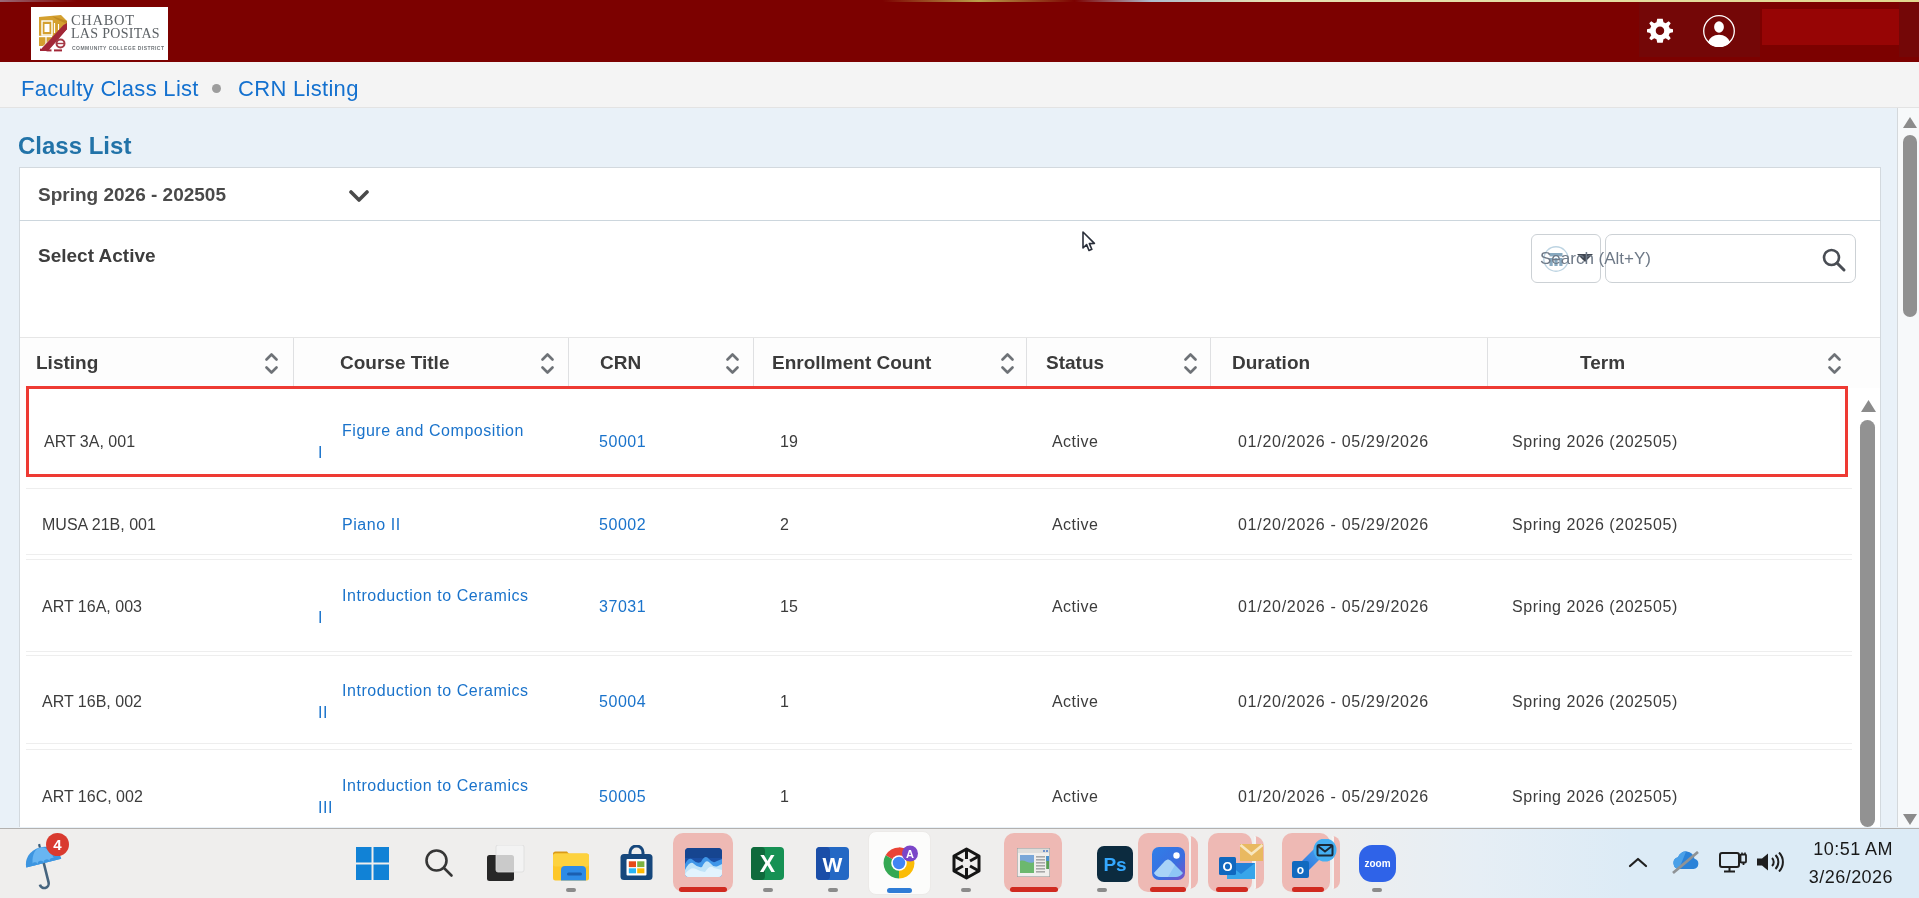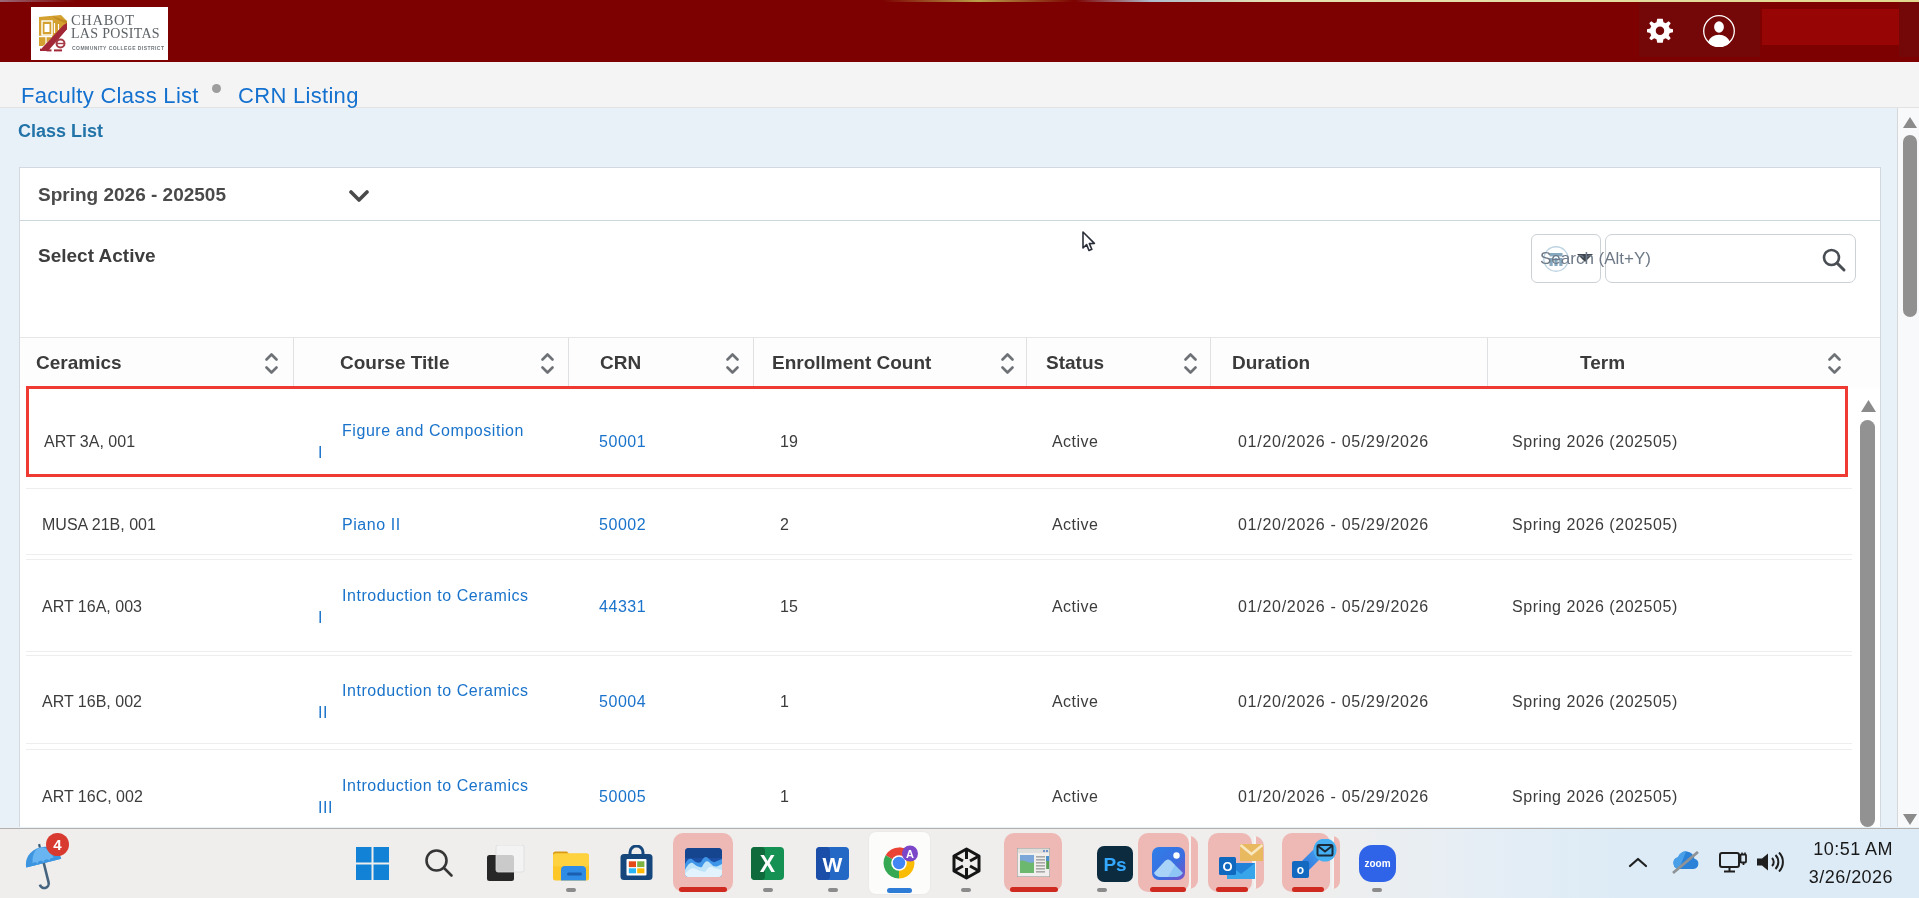--- a/index.html
+++ b/index.html
@@ -16,27 +16,27 @@
   #hdr-panel { left:1639px; top:2px; width:121px; height:55px; background:#740707; }
   #hdr-bright { left:1762px; top:9px; width:137px; height:36px; background:#970505; }
   #hdr-right { left:1899px; top:2px; width:20px; height:55px; background:#740707; }
   #logobox { left:31px; top:7px; width:137px; height:53px; background:#fff; }
   #logo-chabot { left:71px; top:12px; font-family:"Liberation Serif",serif; font-size:14.5px; letter-spacing:0.7px; color:#5d6266; }
   #logo-laspositas { left:71px; top:26px; font-family:"Liberation Serif",serif; font-size:14px; letter-spacing:0.3px; color:#5d6266; }
   #logo-ccd { left:72px; top:44.5px; font-size:5px; font-weight:bold; letter-spacing:0.45px; color:#71767a; }
 
   
   #breadcrumb { left:0; top:62px; width:1919px; height:46px; background:#f4f4f4; border-bottom:1px solid #e3e3e3; }
-  .bc-link { position:absolute; top:76px; font-size:22px; letter-spacing:0.3px; color:#1471cf;margin-top:7px; }
+  .bc-link { position:absolute; top:76px; font-size:22px; letter-spacing:0.3px; color:#1471cf; }
   #bc1 { left:21px; }
   #bc-dot { position:absolute; left:212px; top:84px; width:9px; height:9px; border-radius:50%; background:#9d9d9d; }
   #bc2 { left:238px; }
 
   
-  #classlist { left:18px; top:121px; font-size:18px; font-weight:700; color:#2273a8; }
+  #classlist { left:18px; top:132px; font-size:24px; font-weight:700; color:#2273a8; }
 
   
   #card { left:19px; top:167px; width:1862px; height:660px; background:#fff; border:1px solid #d3d9de; border-bottom:none; }
   #termrow { left:19px; top:167px; width:1862px; height:54px; border-bottom:1px solid #ccd6dd; }
   #termlabel { left:38px; top:184px; font-size:19px; font-weight:bold; color:#4a4a4a; }
   #termchev { left:349px; top:189px; }
   #selectcourse { left:38px; top:245px; font-size:19px; font-weight:bold; color:#3d3d3d; }
   #filterbtn { left:1531px; top:234px; width:70px; height:49px; border:1px solid #ccd1d5; border-radius:6px; background:#fff; }
   #searchbox { left:1605px; top:234px; width:251px; height:49px; border:1px solid #ccd1d5; border-radius:7px; background:#fff; }
   #searchph { left:1540px; top:249px; font-size:17px; color:#6e7987; }
@@ -141,21 +141,21 @@
 </div>
 <div class="abs" id="searchbox">
   <svg class="abs" style="left:215px; top:12px;" width="26" height="26" viewBox="0 0 26 26">
     <circle cx="10.5" cy="10.5" r="7.5" fill="none" stroke="#494d54" stroke-width="2.6"></circle>
     <line x1="16" y1="16" x2="23" y2="23" stroke="#494d54" stroke-width="3" stroke-linecap="round"></line>
   </svg>
 </div>
 <div class="abs" id="searchph">Search (Alt+Y)</div>
 
 <div class="abs" id="thead"></div>
-<div class="th" style="left:36px;">Ceramics</div>
+<div class="th" style="left:36px;">Listing</div>
 <div class="th" style="left:340px;">Course Title</div>
 <div class="th" style="left:600px;">CRN</div>
 <div class="th" style="left:772px;">Enrollment Count</div>
 <div class="th" style="left:1046px;">Status</div>
 <div class="th" style="left:1232px;">Duration</div>
 <div class="th" style="left:1580px;">Term</div>
 <div class="vdiv" style="left:293px;"></div>
 <div class="vdiv" style="left:568px;"></div>
 <div class="vdiv" style="left:753px;"></div>
 <div class="vdiv" style="left:1026px;"></div>
@@ -204,21 +204,21 @@
 <div class="cell" style="left:42px; top:516px;">MUSA 21B, 001</div>
 <div class="cell blue" style="left:342px; top:516px;">Piano II</div>
 <div class="cell blue" style="left:599px; top:516px;">50002</div>
 <div class="cell" style="left:780px; top:516px;">2</div>
 <div class="cell" style="letter-spacing:0.45px; left:1052px; top:516px;">Active</div>
 <div class="cell" style="left:1238px; top:516px;"><span style="letter-spacing:0.72px;">01/20/2026 - 05/29/2026</span></div>
 <div class="cell" style="letter-spacing:0.55px; left:1512px; top:516px;">Spring 2026 (202505)</div>
 <div class="cell" style="left:42px; top:598px;">ART 16A, 003</div>
 <div class="cell blue" style="left:342px; top:587px;">Introduction to Ceramics</div>
 <div class="cell blue" style="left:318px; top:609px;">I</div>
-<div class="cell blue" style="left:599px; top:598px;">44331</div>
+<div class="cell blue" style="left:599px; top:598px;">37031</div>
 <div class="cell" style="left:780px; top:598px;">15</div>
 <div class="cell" style="letter-spacing:0.45px; left:1052px; top:598px;">Active</div>
 <div class="cell" style="left:1238px; top:598px;"><span style="letter-spacing:0.72px;">01/20/2026 - 05/29/2026</span></div>
 <div class="cell" style="letter-spacing:0.55px; left:1512px; top:598px;">Spring 2026 (202505)</div>
 <div class="cell" style="left:42px; top:693px;">ART 16B, 002</div>
 <div class="cell blue" style="left:342px; top:682px;">Introduction to Ceramics</div>
 <div class="cell blue" style="left:318px; top:704px;">II</div>
 <div class="cell blue" style="left:599px; top:693px;">50004</div>
 <div class="cell" style="left:780px; top:693px;">1</div>
 <div class="cell" style="letter-spacing:0.45px; left:1052px; top:693px;">Active</div>

